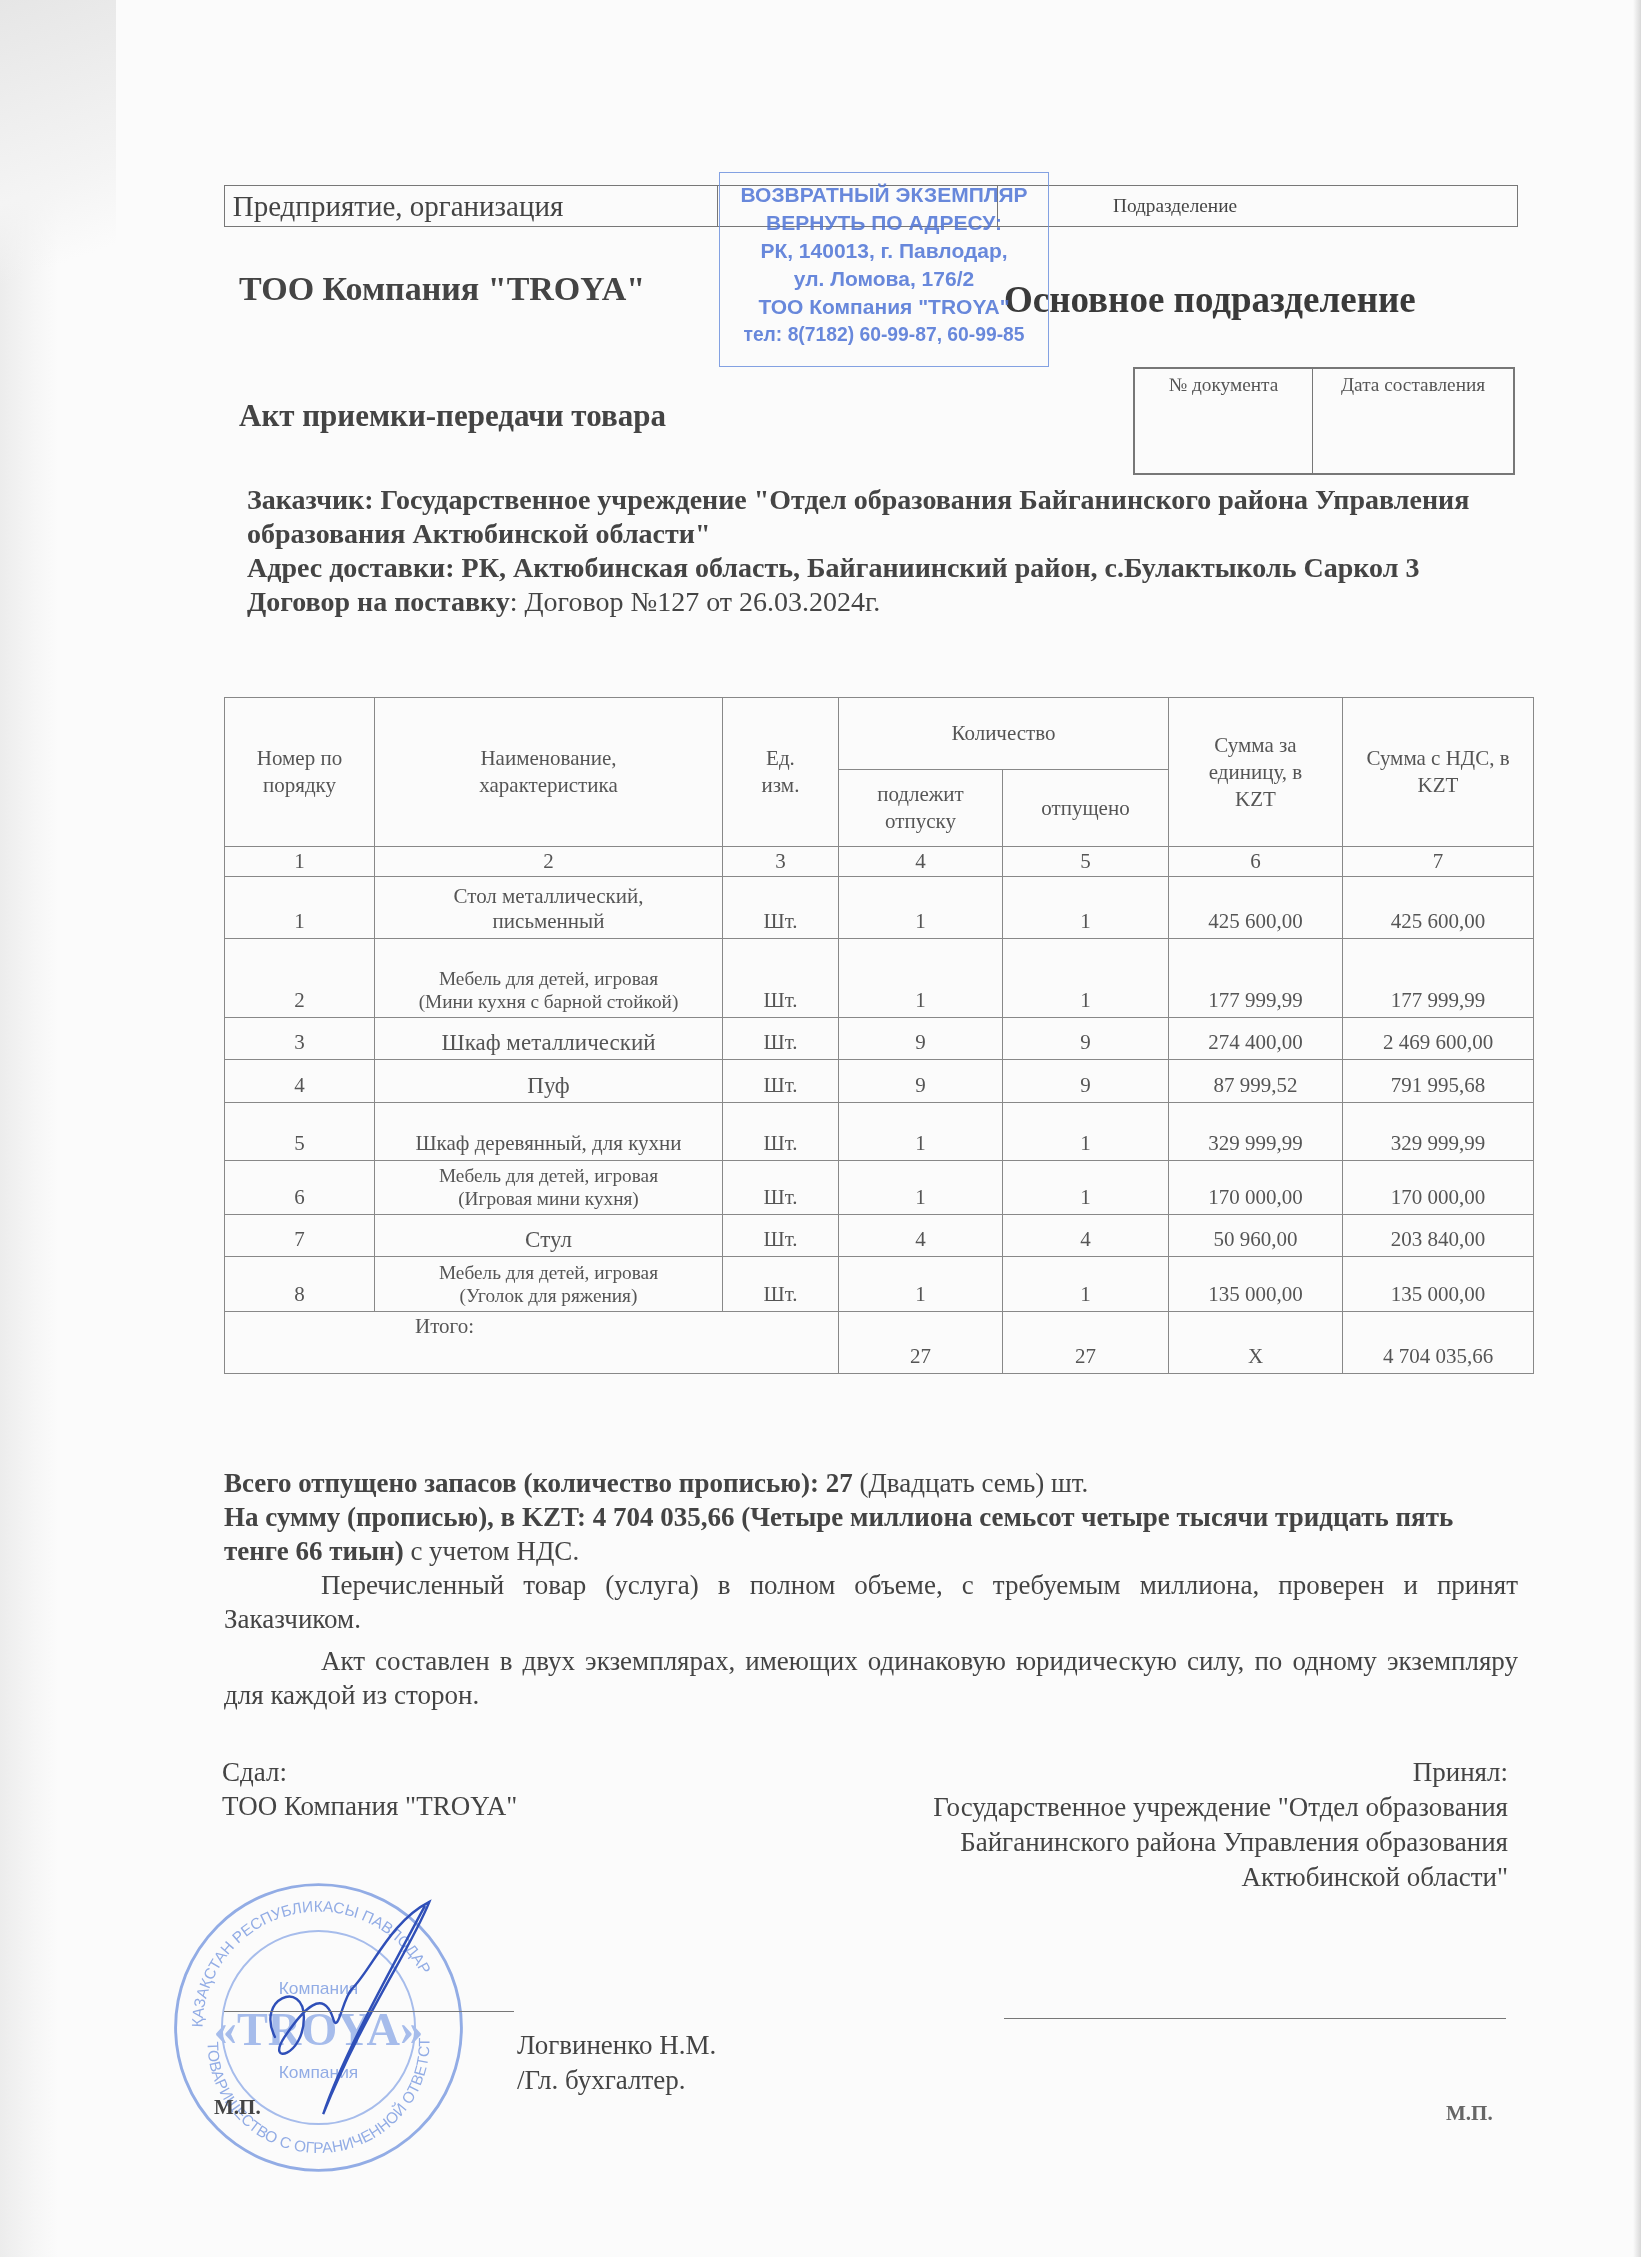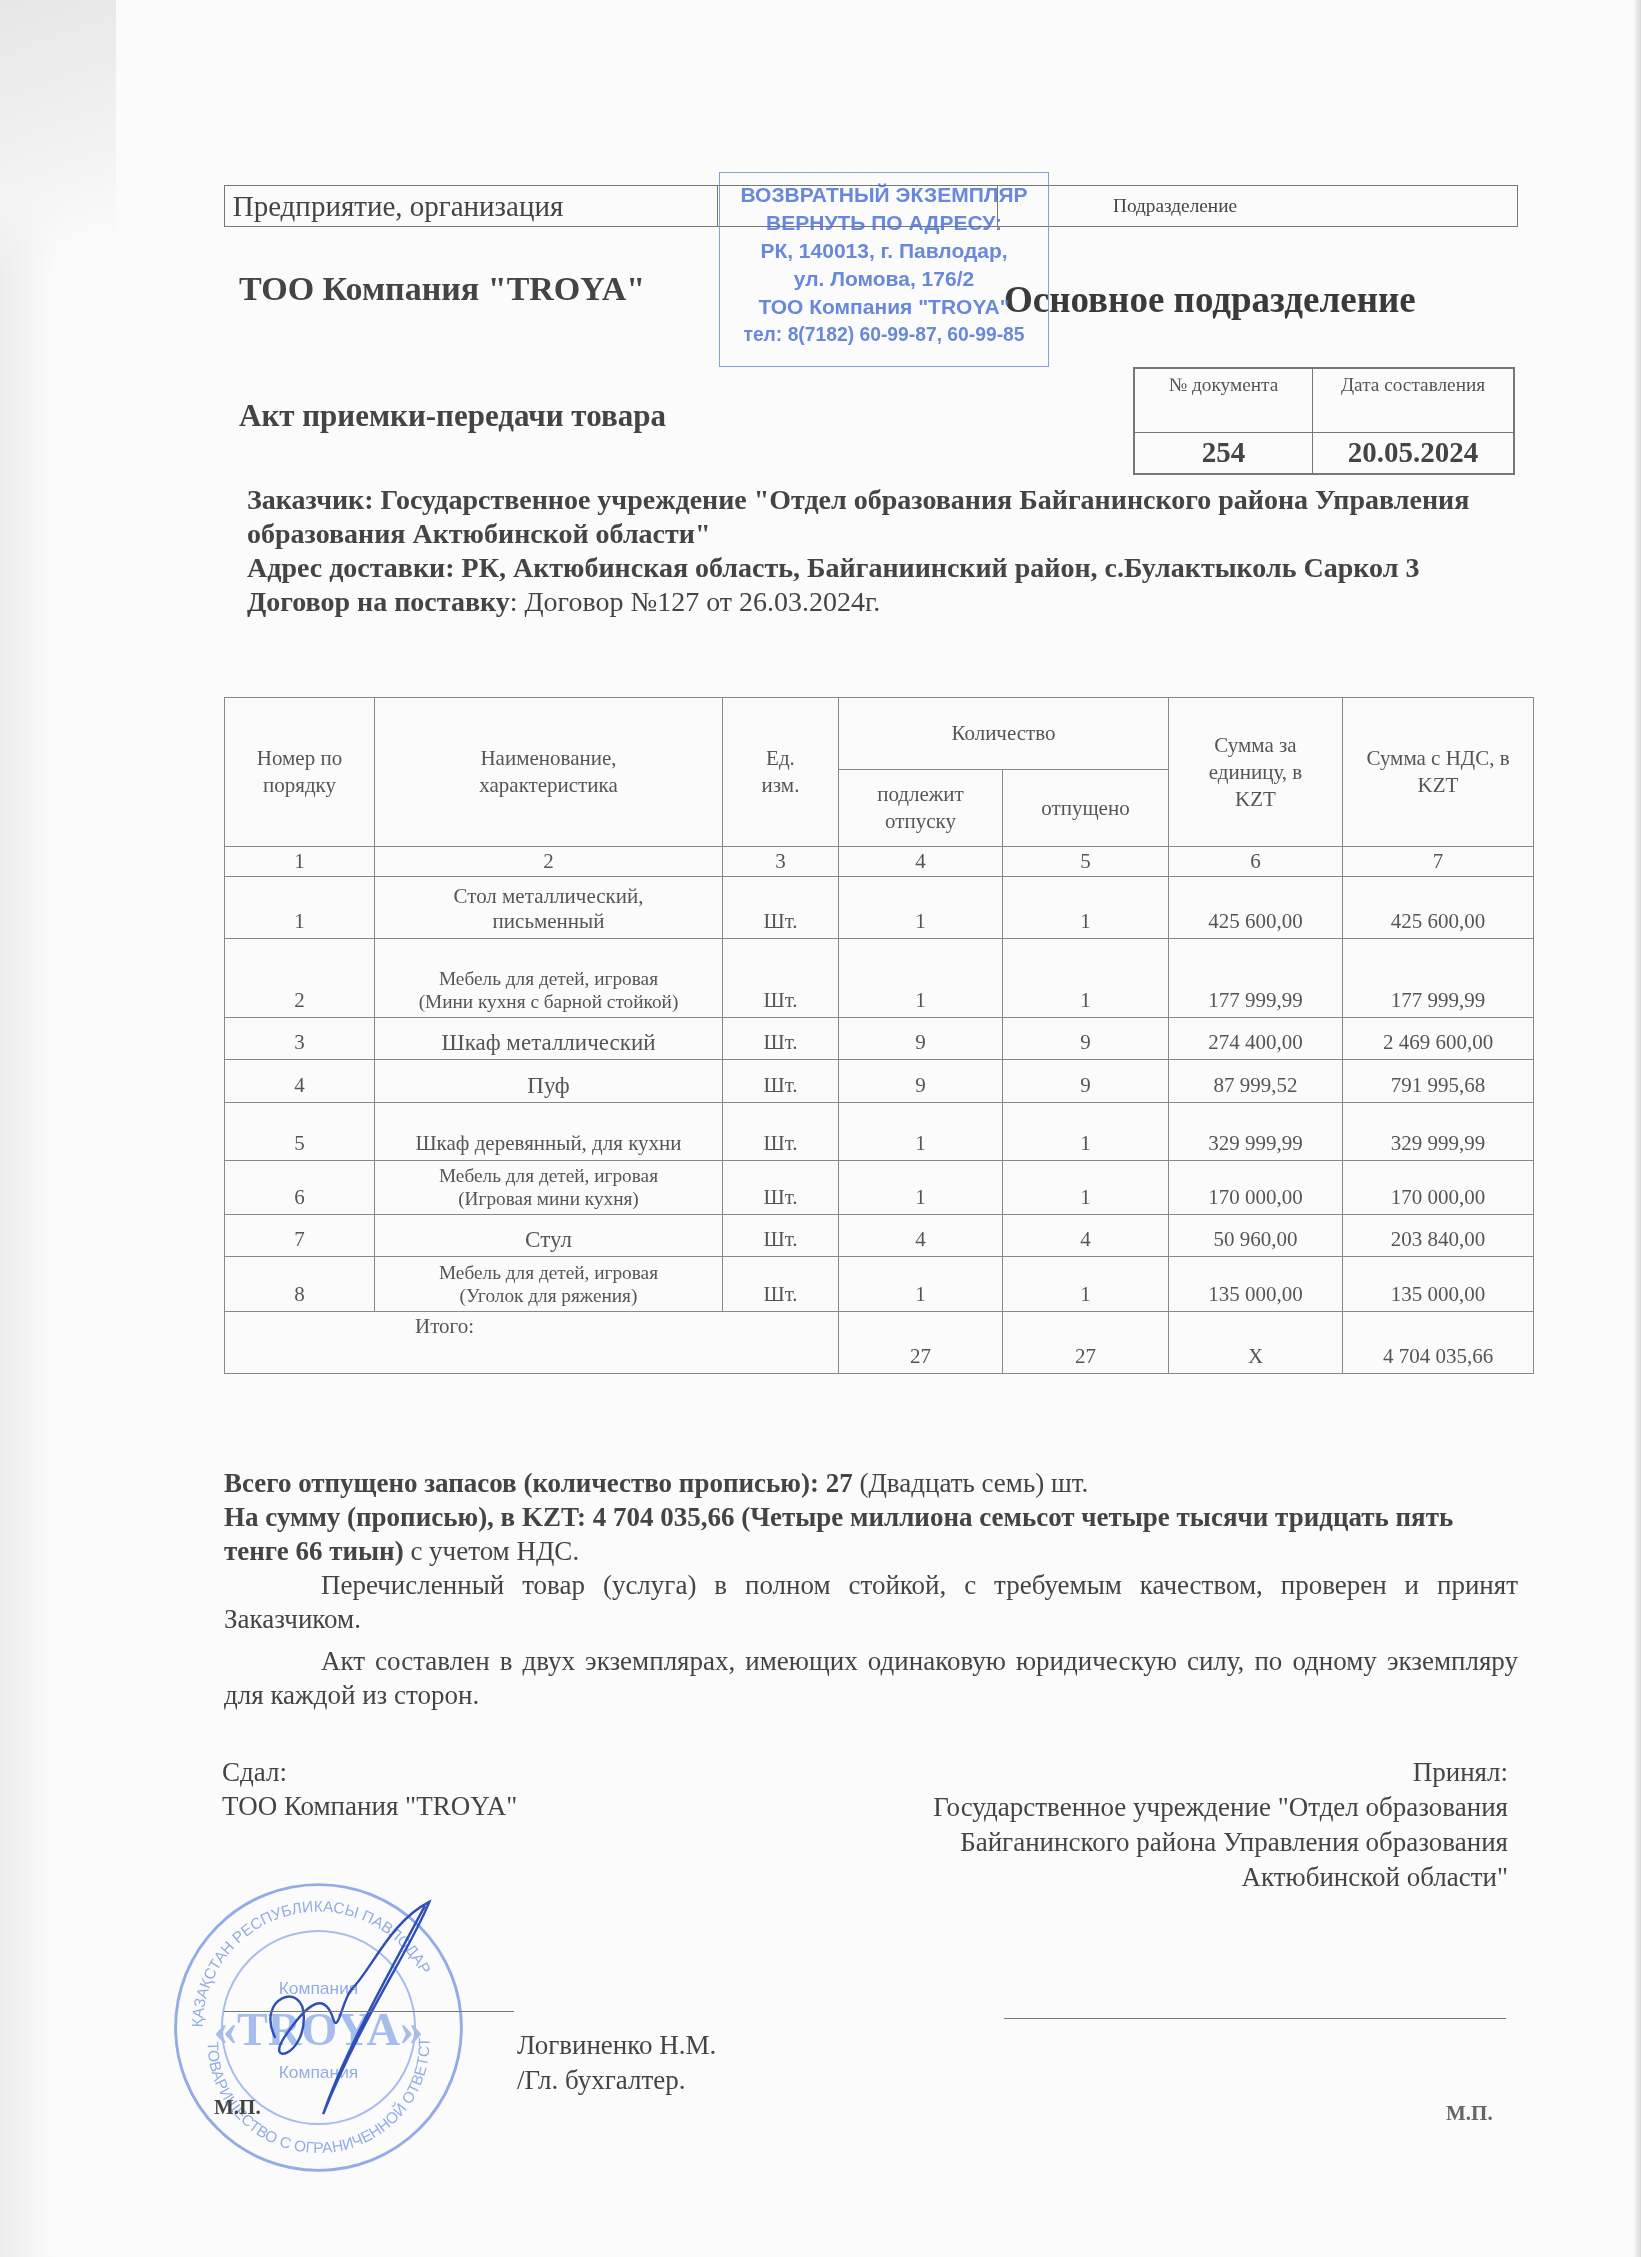--- a/index.html
+++ b/index.html
@@ -116,24 +116,20 @@
   <div>ТОО Компания "TROYA"</div>
   <div style="font-size:19.3px;white-space:nowrap;">тел: 8(7182) 60-99-87, 60-99-85</div>
 </div>
 
 <div class="docnum-box">
   <table>
     <tbody>
         <tr>
       <td class="h" style="width:47%;">№ документа</td>
       <td class="h">Дата составления</td>
-    </tr>
-    <tr>
-      <td class="v">254</td>
-      <td class="v">20.05.2024</td>
     </tr>
   </tbody>
     </table>
 </div>
 
 <div class="doc-title">Акт приемки-передачи товара</div>
 
 <div class="info">
   <div>
     <span>Заказчик:</span>
@@ -256,21 +252,21 @@
     <td>27</td>
     <td>X</td>
     <td>4 704 035,66</td>
   </tr>
 </tbody>
   </table>
 
 <div class="summary">
   <p><b>Всего отпущено запасов (количество прописью): 27</b><span> (Двадцать семь) шт.</span></p>
   <p><b>На сумму (прописью), в KZT: 4 704 035,66 (Четыре миллиона семьсот четыре тысячи тридцать пять тенге 66 тиын)</b><span> с учетом НДС.</span></p>
-  <p class="indent">Перечисленный товар (услуга) в полном стойкой, с требуемым качеством, проверен и принят Заказчиком.</p>
+  <p class="indent">Перечисленный товар (услуга) в полном объеме, с требуемым миллиона, проверен и принят Заказчиком.</p>
   <p class="indent gap">Акт составлен в двух экземплярах, имеющих одинаковую юридическую силу, по одному экземпляру для каждой из сторон.</p>
 </div>
 
 <div class="gave">
   <div>Сдал:</div>
   <div>ТОО Компания "TROYA"</div>
 </div>
 <div class="recv">
   <div>Принял:</div>
   <div>Государственное учреждение "Отдел образования Байганинского района Управления образования Актюбинской области"</div>

